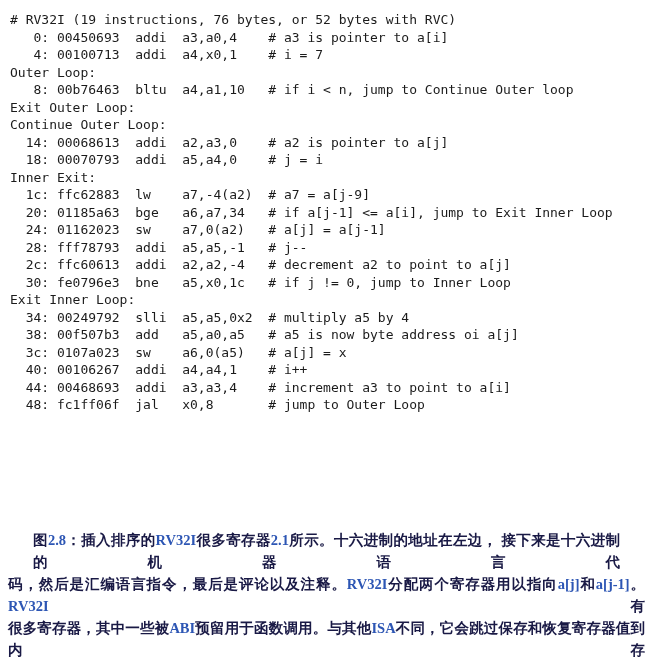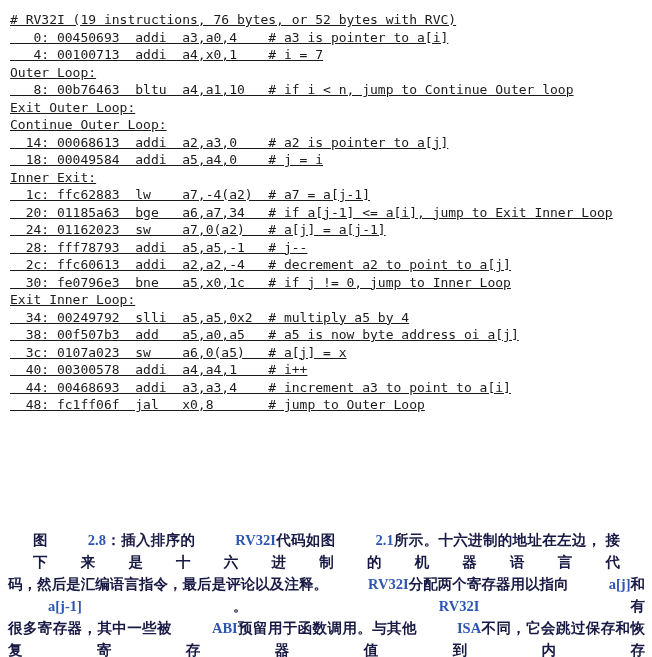--- a/index.html
+++ b/index.html
@@ -13,69 +13,67 @@
   .code-block{
     position:absolute;
     left:10px;top:11px;
     font-family:"DejaVu Sans Mono","Liberation Mono",monospace;
     font-size:13px;
     line-height:17.5px;
     color:var(--code-color,#1b1b1b);
   }
   .code-line{
     white-space:pre;
-    text-decoration:underline;
   }
   .figure-caption{
     position:absolute;
     left:8px;right:7px;top:529px;
     font-family:"Liberation Serif","DejaVu Serif",serif;
     font-weight:bold;
     font-size:14.5px;
     line-height:22px;
     color:var(--cap-base,#191945);
   }
   .cap-line{
     text-align:justify;
     text-align-last:justify;
   }
   .cap-line.first{
     margin:0 25px;
   }
   .figure-caption .lk{
     color:var(--cap-link,#2d56b4);
-    padding-left:40px;
   }
 </style>
 </head>
 <body>
 
 <div class="code-block">
     <div class="code-line"># RV32I (19 instructions, 76 bytes, or 52 bytes with RVC)</div>
     <div class="code-line">   0: 00450693  addi  a3,a0,4    # a3 is pointer to a[i]</div>
     <div class="code-line">   4: 00100713  addi  a4,x0,1    # i = 7</div>
     <div class="code-line">Outer Loop:</div>
     <div class="code-line">   8: 00b76463  bltu  a4,a1,10   # if i &lt; n, jump to Continue Outer loop</div>
     <div class="code-line">Exit Outer Loop:</div>
     <div class="code-line">Continue Outer Loop:</div>
     <div class="code-line">  14: 00068613  addi  a2,a3,0    # a2 is pointer to a[j]</div>
-    <div class="code-line">  18: 00049584  addi  a5,a4,0    # j = i</div>
+    <div class="code-line">  18: 00070793  addi  a5,a4,0    # j = i</div>
     <div class="code-line">Inner Exit:</div>
-    <div class="code-line">  1c: ffc62883  lw    a7,-4(a2)  # a7 = a[j-1]</div>
+    <div class="code-line">  1c: ffc62883  lw    a7,-4(a2)  # a7 = a[j-9]</div>
     <div class="code-line">  20: 01185a63  bge   a6,a7,34   # if a[j-1] &lt;= a[i], jump to Exit Inner Loop</div>
     <div class="code-line">  24: 01162023  sw    a7,0(a2)   # a[j] = a[j-1]</div>
     <div class="code-line">  28: fff78793  addi  a5,a5,-1   # j--</div>
     <div class="code-line">  2c: ffc60613  addi  a2,a2,-4   # decrement a2 to point to a[j]</div>
     <div class="code-line">  30: fe0796e3  bne   a5,x0,1c   # if j != 0, jump to Inner Loop</div>
     <div class="code-line">Exit Inner Loop:</div>
     <div class="code-line">  34: 00249792  slli  a5,a5,0x2  # multiply a5 by 4</div>
     <div class="code-line">  38: 00f507b3  add   a5,a0,a5   # a5 is now byte address oi a[j]</div>
     <div class="code-line">  3c: 0107a023  sw    a6,0(a5)   # a[j] = x</div>
-    <div class="code-line">  40: 00300578  addi  a4,a4,1    # i++</div>
+    <div class="code-line">  40: 00106267  addi  a4,a4,1    # i++</div>
     <div class="code-line">  44: 00468693  addi  a3,a3,4    # increment a3 to point to a[i]</div>
     <div class="code-line">  48: fc1ff06f  jal   x0,8       # jump to Outer Loop</div>
   </div>
 
 <div class="figure-caption">
-    <div class="cap-line first"><span class="bd">图</span><span class="lk">2.8</span><span class="bd">：插入排序的</span><span class="lk">RV32I</span><span class="bd">代码如图</span><span class="lk">2.1</span><span class="bd">所示。十六进制的地址在左边， 接下来是十六进制的机器语言代</span></div>
+    <div class="cap-line first"><span class="bd">图</span><span class="lk">2.8</span><span class="bd">：插入排序的</span><span class="lk">RV32I</span><span class="bd">很多寄存器</span><span class="lk">2.1</span><span class="bd">所示。十六进制的地址在左边， 接下来是十六进制的机器语言代</span></div>
     <div class="cap-line full"><span class="bd">码，然后是汇编语言指令，最后是评论以及注释。</span><span class="lk">RV32I</span><span class="bd">分配两个寄存器用以指向</span><span class="lk">a[j]</span><span class="bd">和</span><span class="lk">a[j-1]</span><span class="bd">。</span><span class="lk">RV32I</span><span class="bd">有</span></div>
     <div class="cap-line full"><span class="bd">很多寄存器，其中一些被</span><span class="lk">ABI</span><span class="bd">预留用于函数调用。与其他</span><span class="lk">ISA</span><span class="bd">不同，它会跳过保存和恢复寄存器值到内存</span></div>
   </div>
 
 </body></html>

